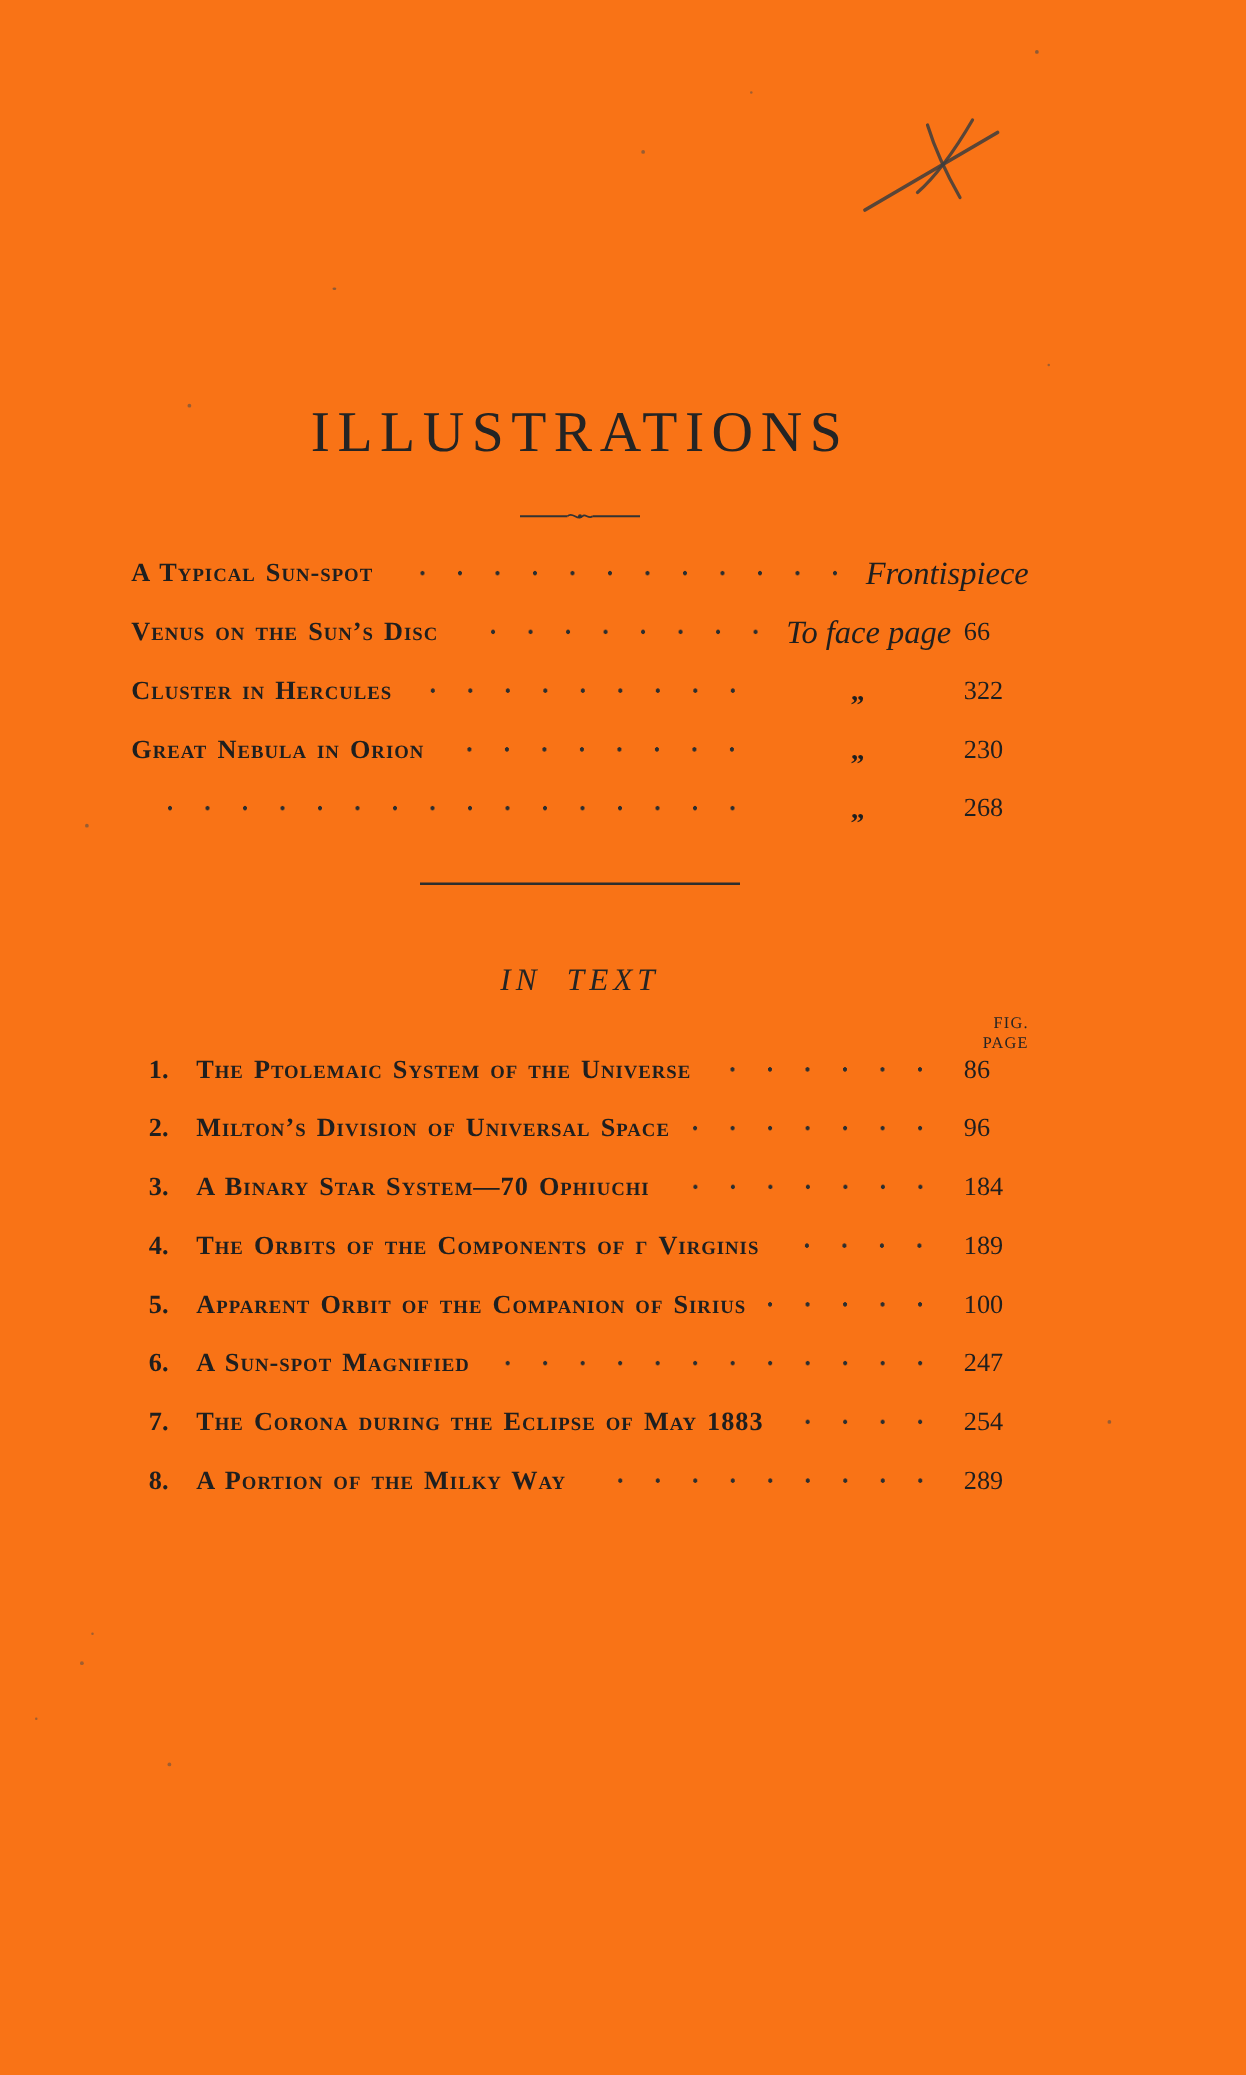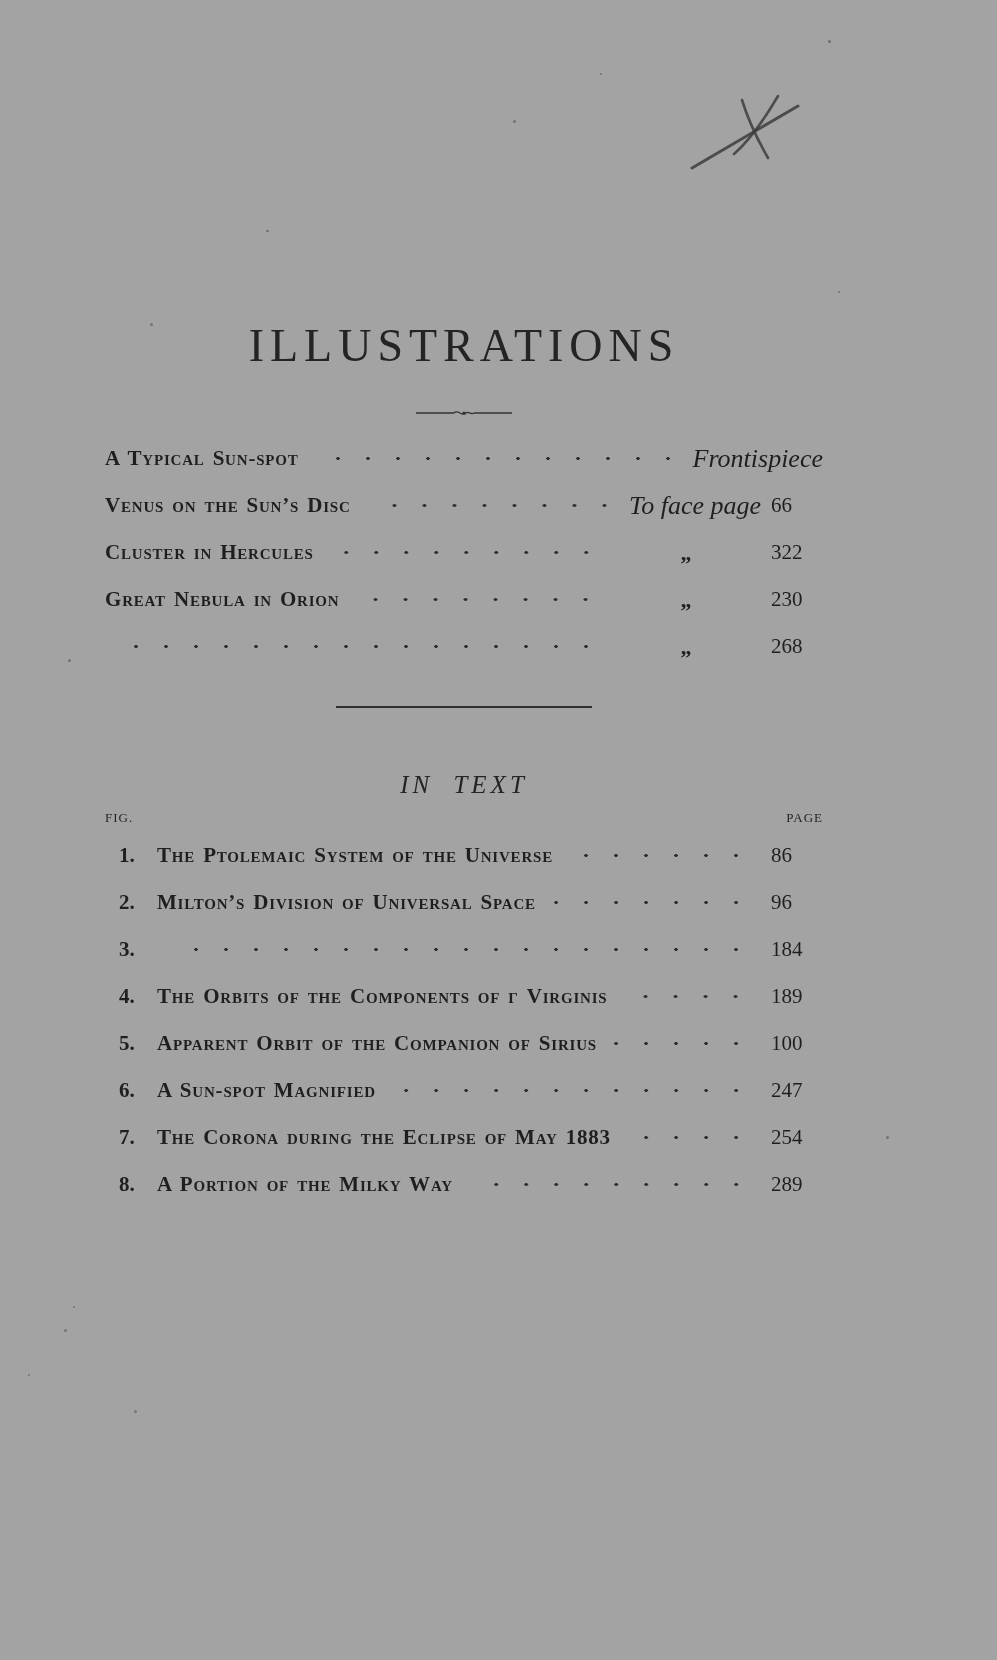--- a/index.html
+++ b/index.html
@@ -4,21 +4,21 @@
 <style>
   html,body{margin:0;padding:0;}
   body{
     width:997px;height:1660px;
     background:#f6f5f2;
     font-family:"Liberation Serif","DejaVu Serif",serif;
     color:#1f1f1f;
   }
   .page{
     position:relative;width:997px;height:1660px;overflow:hidden;
-    background:#a3a3a3;
+    background:#f97316;
   }
   .content{
     position:absolute;left:105px;top:0;width:718px;
   }
   .doc-title{
     margin-top:323px;
     text-align:center;
     font-size:46px;
     letter-spacing:6px;
     line-height:1;
@@ -78,21 +78,21 @@
   }
   .row-frontis .page-col{min-width:0;margin-left:0;}
   .mid-rule{
     width:256px;
     margin:36px auto 0;
     border-top:2px solid #2e2e2e;
   }
   .fig-header{
     display:flex;justify-content:space-between;align-items:flex-end;
     margin-top:10px;height:16px;
-    font-size:13px;letter-spacing:1px;color:#242424;
+    font-size:13px;letter-spacing:1px;color:#242424;flex-direction:column;
   }
   .figlist{margin-top:6px;}
   .num-col{
     width:52px;box-sizing:border-box;padding-left:14px;
     font-size:21px;font-weight:bold;
   }
   .handmark{position:absolute;left:690px;top:88px;}
   .speck{position:absolute;border-radius:50%;background:#4a4a4a;}
 </style>
 </head>
@@ -191,20 +191,21 @@
 
       <div class="row">
         <span class="num-col">2.</span>
         <span class="sc">Milton’s Division of Universal Space</span>
         <span class="leader"></span>
         <span class="page-col">96</span>
       </div>
 
       <div class="row">
         <span class="num-col">3.</span>
+        <span class="sc">A Binary Star System—70 Ophiuchi</span>
         <span class="leader"></span>
         <span class="page-col">184</span>
       </div>
 
       <div class="row">
         <span class="num-col">4.</span>
         <span class="sc">The Orbits of the Components of γ Virginis</span>
         <span class="leader"></span>
         <span class="page-col">189</span>
       </div>

